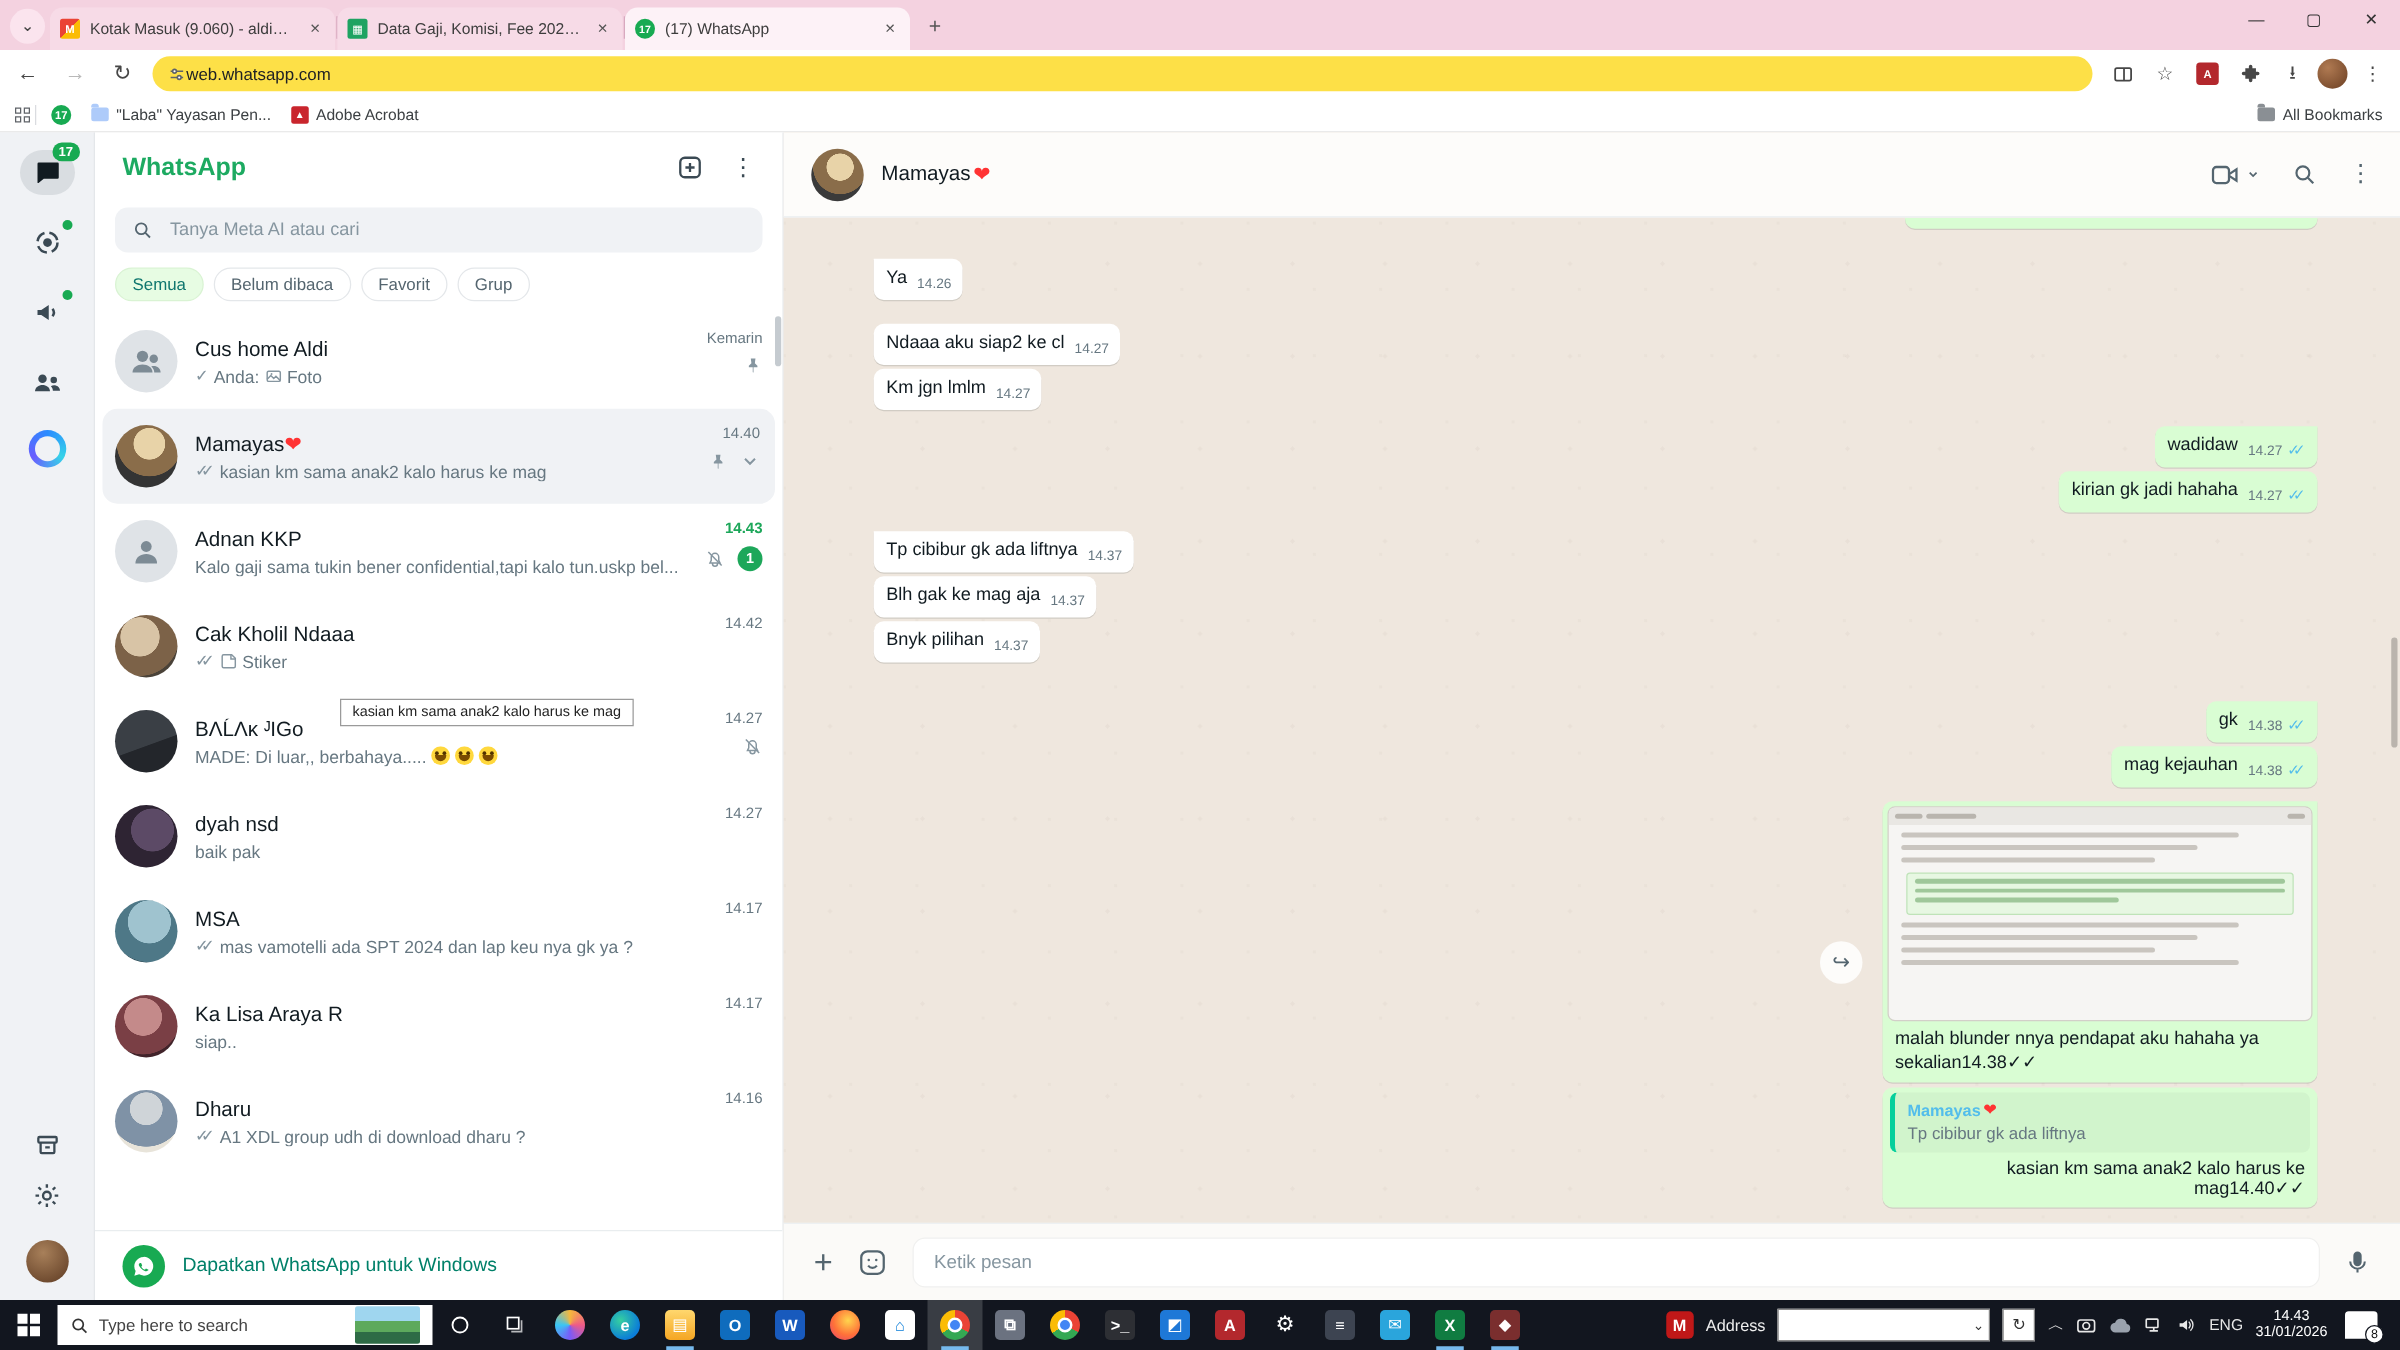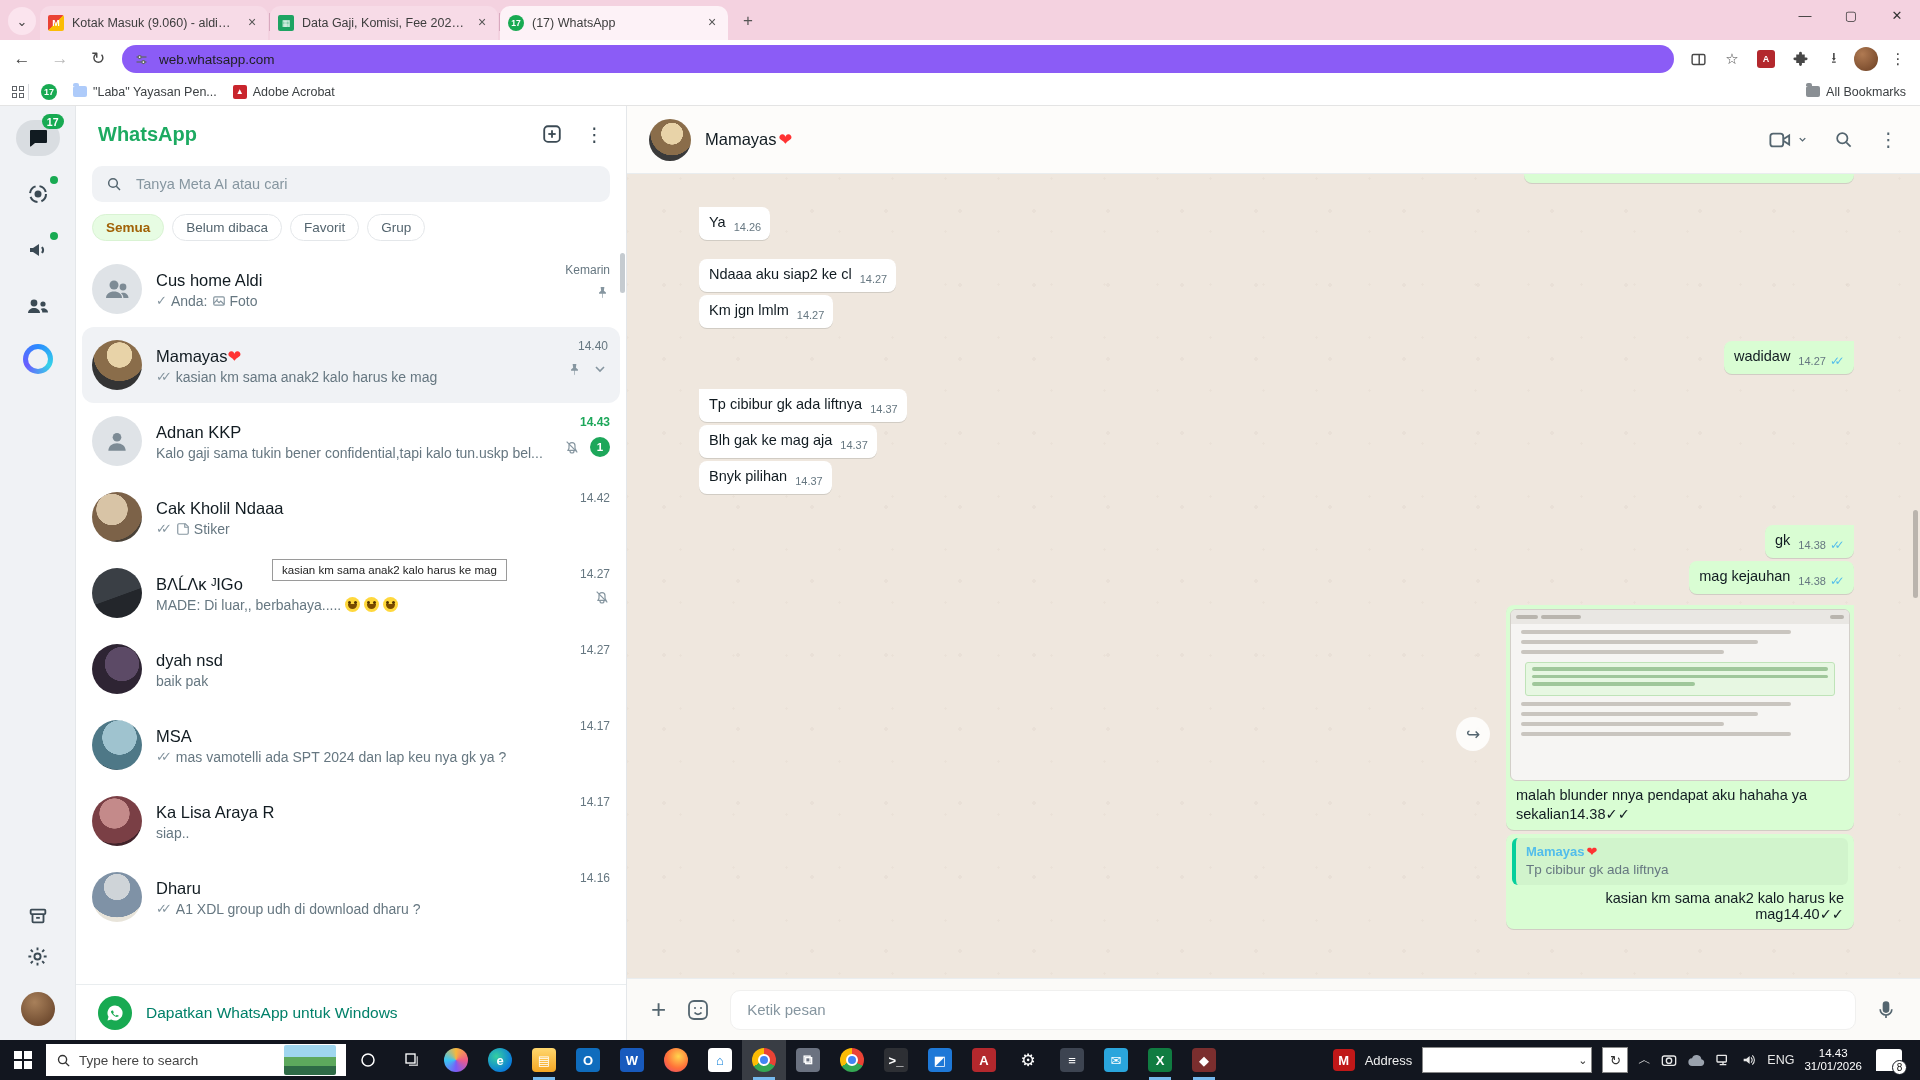--- a/index.html
+++ b/index.html
@@ -18,21 +18,21 @@
   .fav-gmail { background:linear-gradient(135deg,#ea4335 50%,#fbbc04 50%); border-radius:2px; }
   .fav-sheets { background:#1ea362; border-radius:2px; }
   .fav-wa17 { background:#18aa52; border-radius:50%; font-size:8.5px; }
   .newtab-btn { width:26px; height:26px; margin:0 0 6px 6px; color:#555; font-size:17px; text-align:center; line-height:25px; border-radius:50%; }
   .win-controls { position:absolute; right:0; top:0; height:34px; display:flex; }
   .win-controls span { width:46px; text-align:center; line-height:32px; color:#333; font-size:13px; }
 
   .toolbar { position:absolute; top:40px; left:0; width:1920px; height:38px; background:#fff; display:flex; align-items:center; }
   .nav-ic { font-size:17px; color:#474747; width:32px; height:32px; text-align:center; line-height:31px; border-radius:50%; margin-left:6px; }
   .nav-ic.disabled { color:#b9b9b9; }
-  .omnibox { flex:1; height:28px; margin:0 10px 0 8px; background:#8b5cf6; border-radius:14px; display:flex; align-items:center; padding:0 12px; gap:10px; }
+  .omnibox { flex:1; height:28px; margin:0 10px 0 8px; background:#fde047; border-radius:14px; display:flex; align-items:center; padding:0 12px; }
   .omnibox .url { font-size:13.5px; color:#202124; }
   .tb-right { display:flex; align-items:center; gap:6px; padding-right:8px; }
   .tb-ic { width:28px; height:28px; display:flex; align-items:center; justify-content:center; color:#474747; font-size:15px; }
   .ext-red { width:18px; height:18px; border-radius:3px; background:#b3282d; display:flex; align-items:center; justify-content:center; color:#fff; font-size:9px; font-weight:bold; }
   .profile-dot { width:24px; height:24px; border-radius:50%; background:radial-gradient(circle at 35% 30%,#b07a52,#6b3f23); }
 
   .bookmarks { position:absolute; top:78px; left:0; width:1920px; height:28px; background:#fff; border-bottom:1px solid #e4e4e4; display:flex; align-items:center; font-size:12.5px; color:#3c4043; }
   .bm-item { display:flex; align-items:center; gap:6px; padding:0 8px; height:24px; border-radius:12px; }
   .bm-sep { width:1px; height:16px; background:#dadce0; margin:0 4px; }
   .bm-grid { display:grid; grid-template-columns:repeat(2,5px); grid-gap:2px; margin-left:12px; }
@@ -61,21 +61,21 @@
 
   
   .sidebar { width:551px; background:#fff; border-right:1px solid #e4e7ea; display:flex; flex-direction:column; position:relative; }
   .sb-header { height:56px; display:flex; align-items:center; padding:0 22px; }
   .sb-title { color:#1daa61; font-size:20px; font-weight:bold; }
   .sb-h-icons { margin-left:auto; display:flex; gap:22px; color:#3b4a54; align-items:center; }
   .sb-search { margin:4px 16px 8px 16px; height:36px; background:#f0f2f5; border-radius:10px; display:flex; align-items:center; padding:0 14px; gap:14px; }
   .sb-search .ph { color:#8696a0; font-size:14.5px; }
   .chips { display:flex; gap:8px; padding:4px 16px 10px 16px; }
   .chip { border:1px solid #e4e7ea; border-radius:16px; padding:5px 13px; font-size:13.5px; color:#54656f; background:#fff; }
-  .chip.active { background:#e7fce3; border-color:#d9f3d3; color:#a16207; font-weight:bold; }
+  .chip.active { background:#e7fce3; border-color:#d9f3d3; color:#0f766e; font-weight:normal; }
   .chat-list { flex:1; overflow:hidden; position:relative; }
   .chat-row { height:76px; display:flex; align-items:center; padding:0 16px 0 16px; position:relative; }
   .chat-row.hovered { background:#f0f2f5; border-radius:12px; margin:0 6px; padding:0 10px; }
   .avatar { width:50px; height:50px; border-radius:50%; flex:none; margin-right:14px; overflow:hidden; display:flex; align-items:center; justify-content:center; }
   .av-gray { background:#dfe3e7; color:#9aa7b0; }
   .row-main { flex:1; min-width:0; border-top:1px solid transparent; }
   .row-name { font-size:16.5px; color:#111b21; white-space:nowrap; overflow:hidden; text-overflow:ellipsis; }
   .row-prev { font-size:14px; color:#667781; margin-top:3px; white-space:nowrap; overflow:hidden; text-overflow:ellipsis; display:flex; align-items:center; gap:4px; }
   .row-side { position:absolute; right:16px; top:12px; text-align:right; }
   .chat-row.hovered .row-side { right:12px; }
@@ -561,20 +561,23 @@
       <div class="bubble-row" style="margin-top:19px;">
         <div class="bubble"><span>Ndaaa aku siap2 ke cl</span><span class="t">14.27</span></div>
       </div>
       <div class="bubble-row" style="margin-top:3px;">
         <div class="bubble"><span>Km jgn lmlm</span><span class="t">14.27</span></div>
       </div>
 
       <div class="bubble-row out" style="margin-top:13px;">
         <div class="bubble green first-out"><span>wadidaw</span><span class="t">14.27</span><span class="bticks">✓✓</span></div>
       </div>
+      <div class="bubble-row out" style="margin-top:3px;">
+        <div class="bubble green"><span>kirian gk jadi hahaha</span><span class="t">14.27</span><span class="bticks">✓✓</span></div>
+      </div>
 
       <div class="bubble-row" style="margin-top:15px;">
         <div class="bubble first-in"><span>Tp cibibur gk ada liftnya</span><span class="t">14.37</span></div>
       </div>
       <div class="bubble-row" style="margin-top:3px;">
         <div class="bubble"><span>Blh gak ke mag aja</span><span class="t">14.37</span></div>
       </div>
       <div class="bubble-row" style="margin-top:3px;">
         <div class="bubble"><span>Bnyk pilihan</span><span class="t">14.37</span></div>
       </div>

